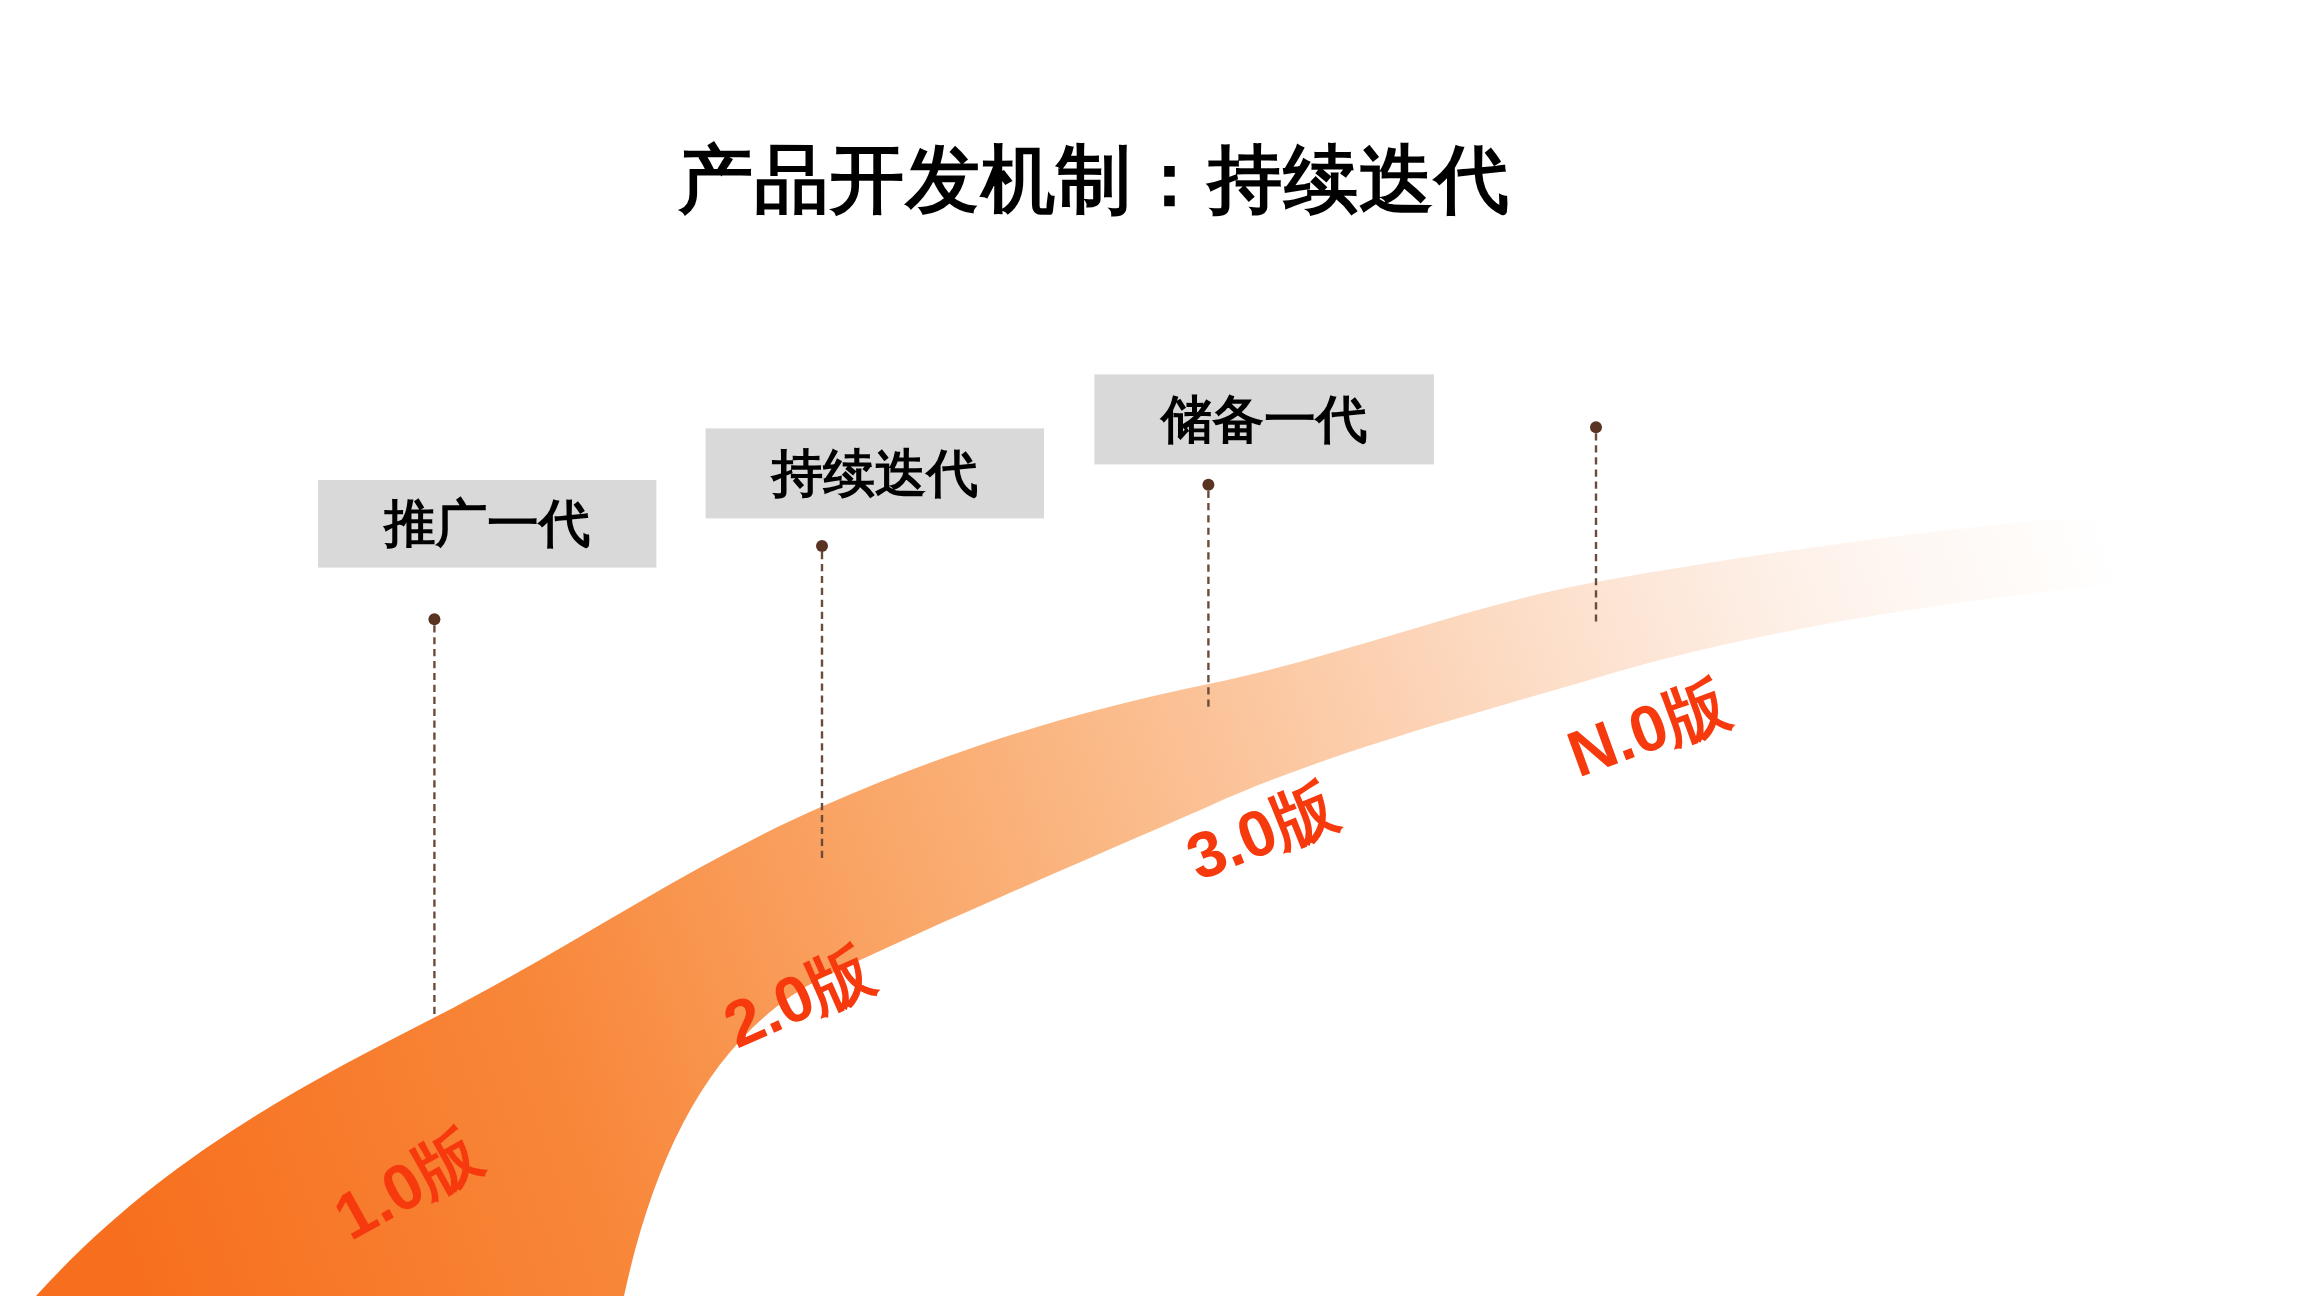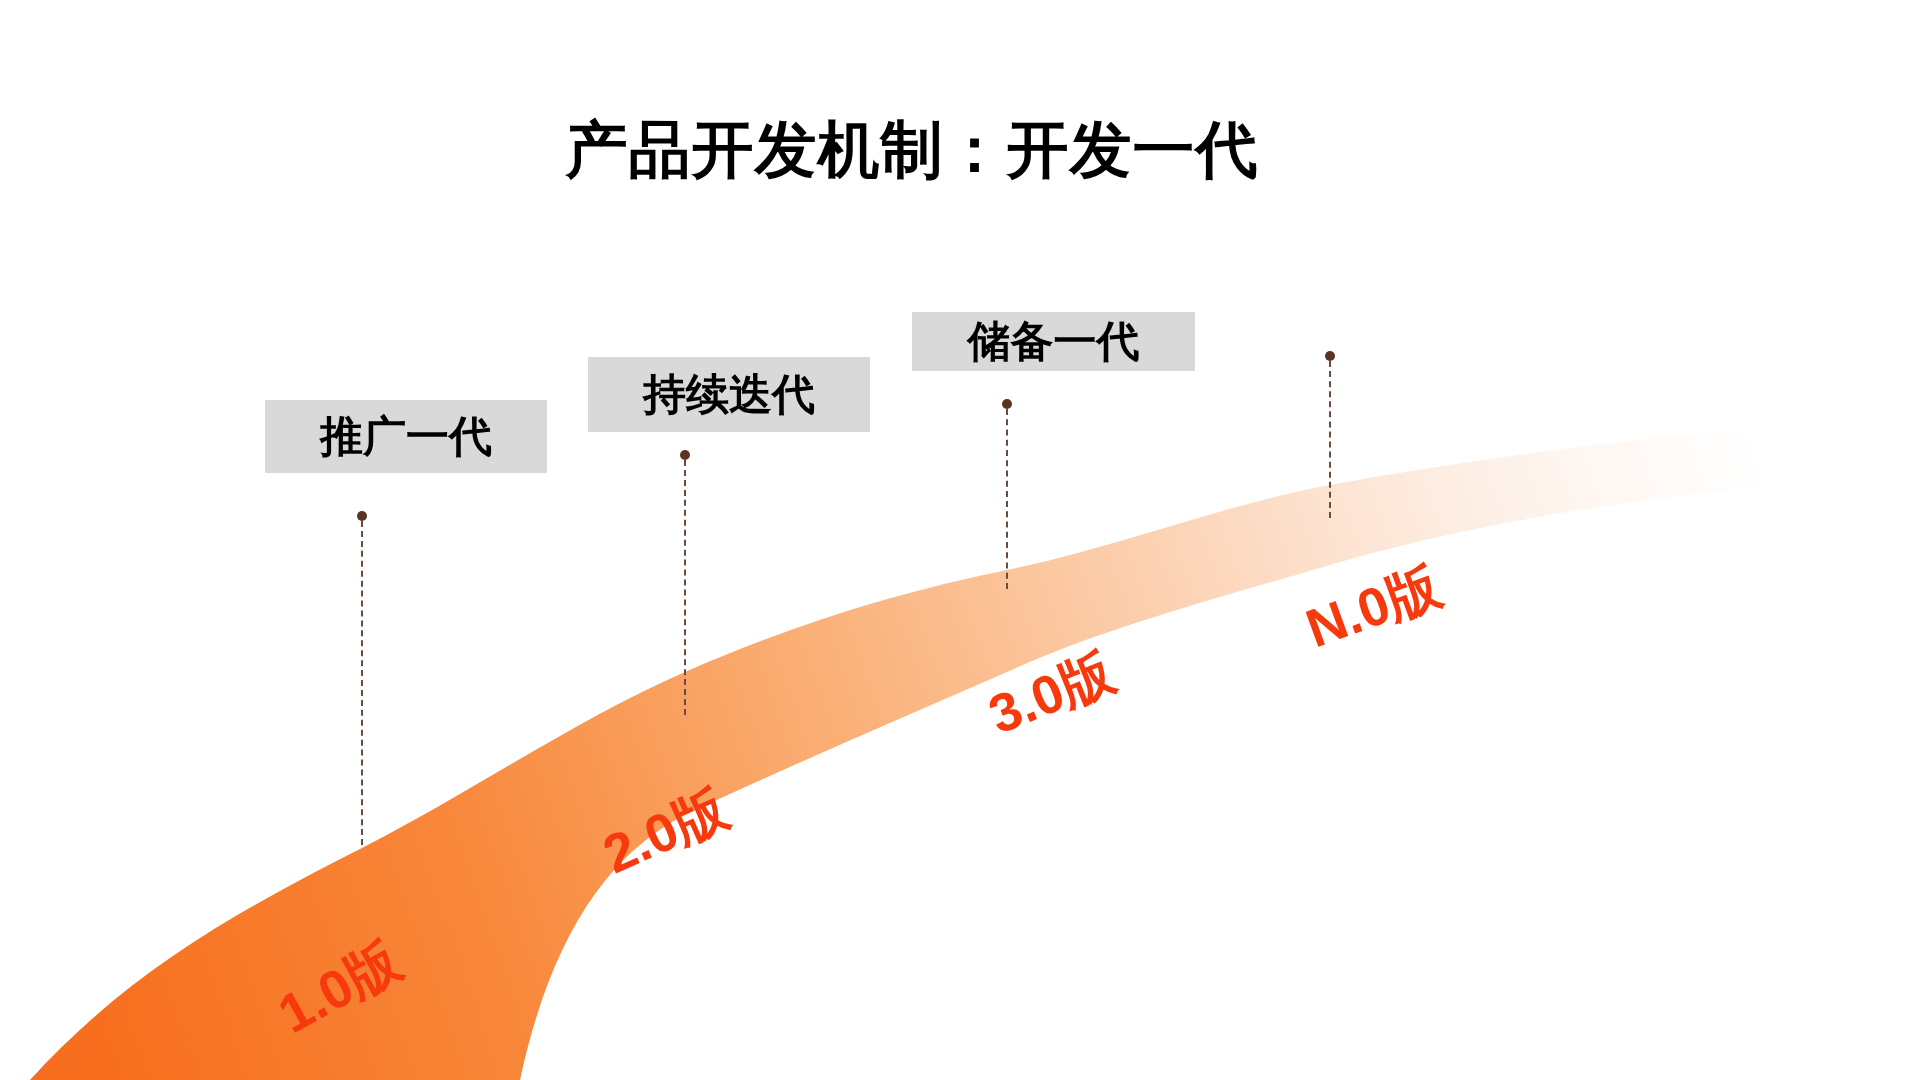--- a/index.html
+++ b/index.html
@@ -40,21 +40,21 @@
     display: flex;
     align-items: center;
     justify-content: center;
     font-size: 43px;
     font-weight: 800;
     color: #000000;
     white-space: nowrap;
   }
   .box-1 { left: 265px;  top: 400px; width: 282px; height: 73px; font-family: Liberation Serif, serif; }
   .box-2 { left: 588px;  top: 357px; width: 282px; height: 75px; }
-  .box-3 { left: 912px;  top: 312px; width: 283px; height: 59px; }
+  .box-3 { left: 912px;  top: 312px; width: 283px; height: 75px; }
   .box-4 { left: 1242px; top: 264px; width: 283px; height: 75px; }
 
   .connector {
     position: absolute;
     width: 0;
     border-left: 2px dashed #6b4c3c;
   }
   .conn-1 { left: 361px;  top: 521px; height: 324px; }
   .conn-2 { left: 684px;  top: 460px; height: 255px; }
   .conn-3 { left: 1006px; top: 409px; height: 180px; }
@@ -108,21 +108,21 @@
          C 1115 548 1225 504 1330 485
          C 1490 456 1680 432 1815 425
          L 1815 482
          C 1660 495 1480 520 1330 565
          C 1200 603 1100 630 1007 672
          C 890 723 780 770 685 815
          C 600 858 548 950 520 1080
          Z" fill="url(#swooshGrad)"></path>
   </svg>
 
-  <div class="slide-title">产品开发机制：开发一代</div>
+  <div class="slide-title">产品开发机制：持续迭代</div>
 
   <div class="connector-dot dot-1"></div>
   <div class="connector conn-1"></div>
   <div class="connector-dot dot-2"></div>
   <div class="connector conn-2"></div>
   <div class="connector-dot dot-3"></div>
   <div class="connector conn-3"></div>
   <div class="connector-dot dot-4"></div>
   <div class="connector conn-4"></div>
 

